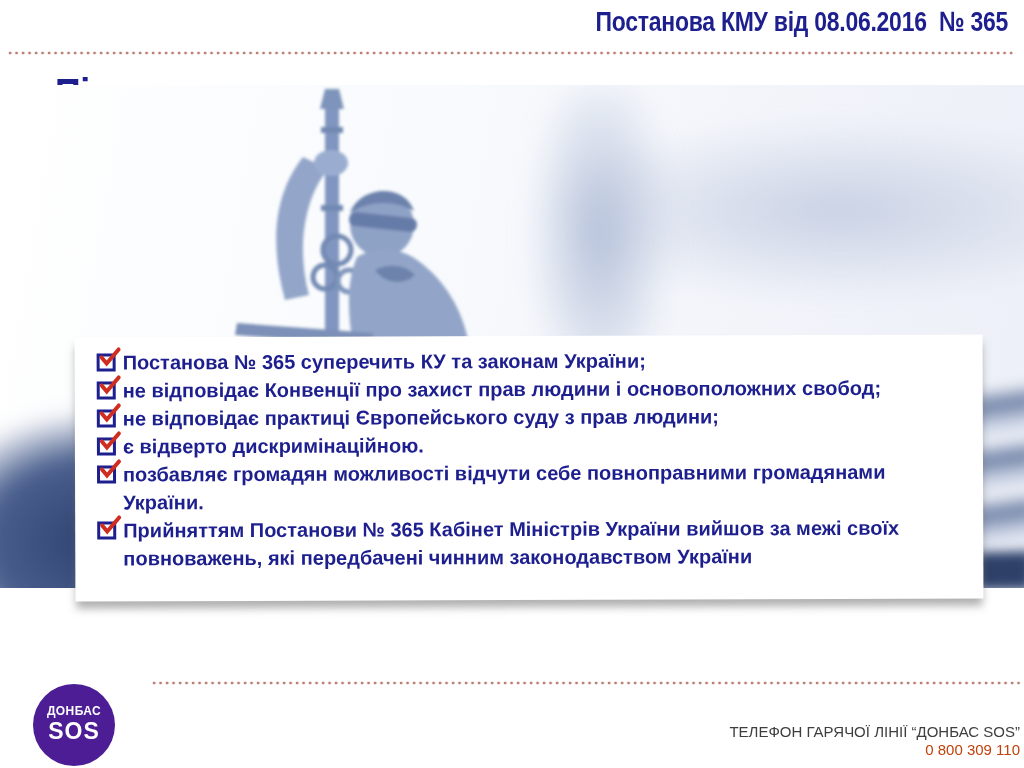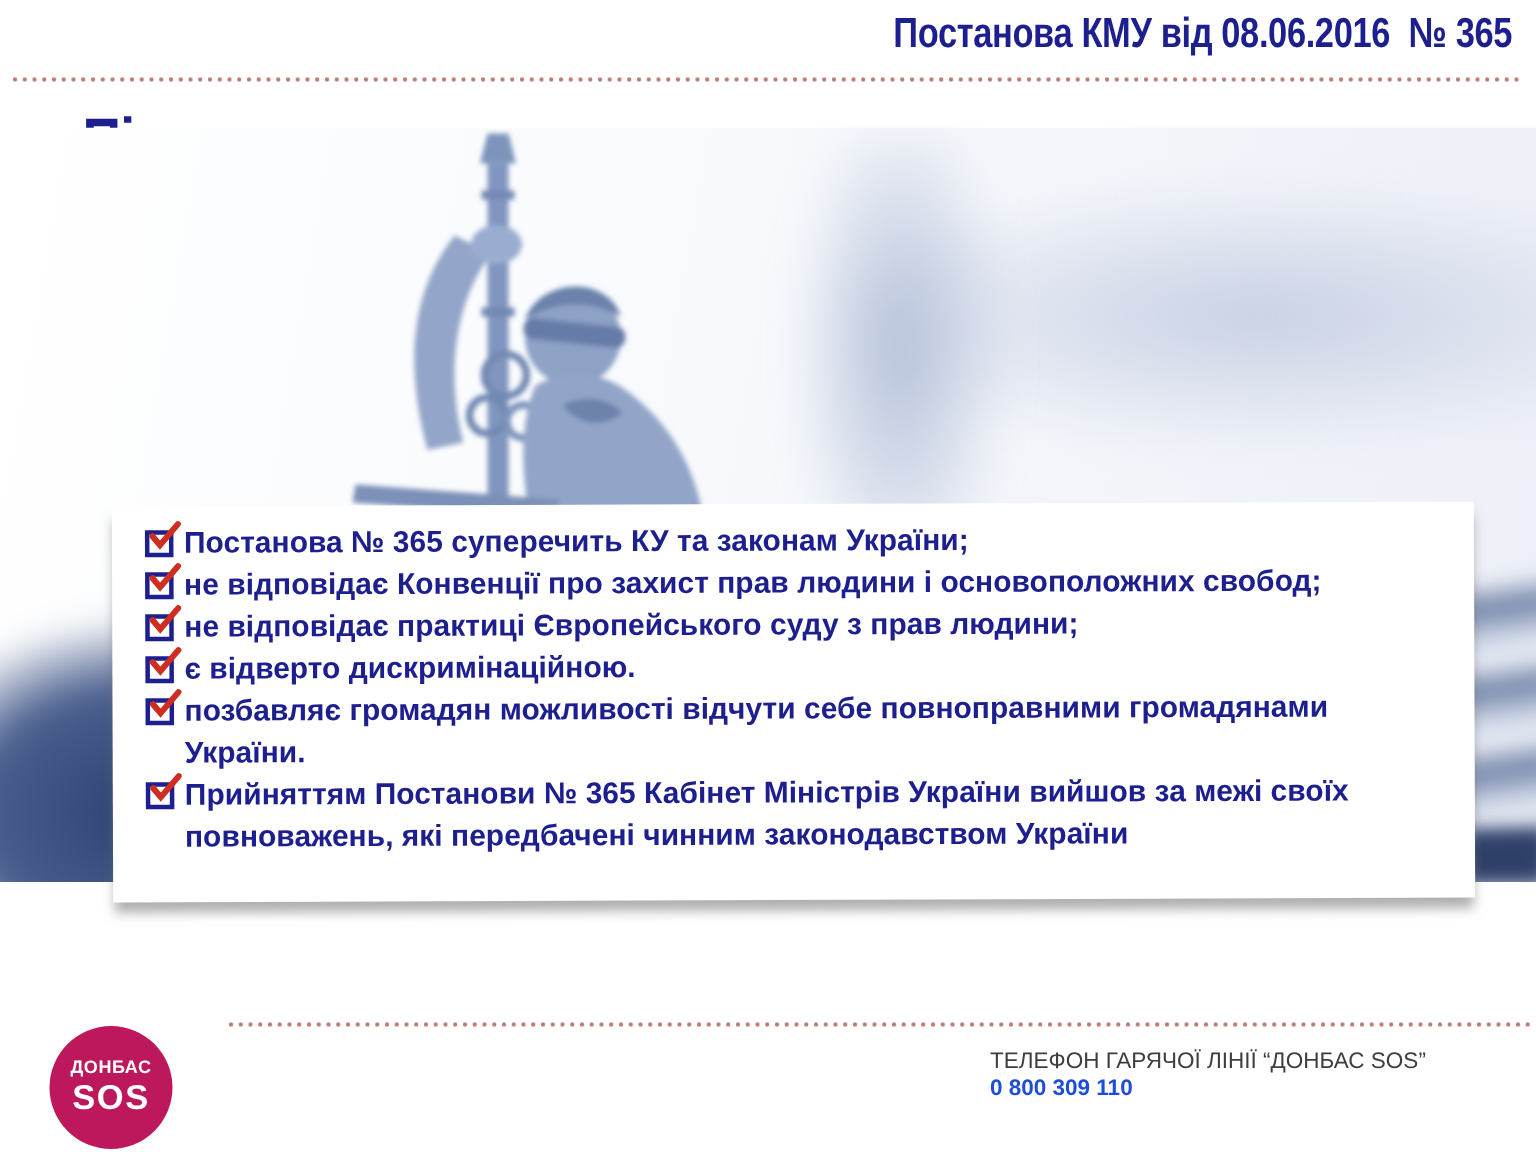--- a/index.html
+++ b/index.html
@@ -57,30 +57,30 @@
   .checklist li{display:flex;align-items:flex-start;
     font-size:20px;line-height:28px;font-weight:bold;color:#1d1f8f;}
   .cbx{flex:0 0 26px;position:relative;height:28px;}
   .cbx .sq{position:absolute;left:0;top:5px;width:13px;height:12px;
     border:3px solid #1d1f8f;background:#fff;}
   .cbx svg{position:absolute;left:1px;top:-2px;}
   .li-text{flex:1;}
   
   .logo{
     position:absolute;left:33px;top:684px;width:82px;height:82px;border-radius:50%;
-    background:#be185d;color:#ffffff;text-align:center;font-weight:bold;z-index:6;
+    background:#4c1d95;color:#ffffff;text-align:center;font-weight:bold;z-index:6;
   }
   .logo .l1{margin-top:21px;font-size:12px;letter-spacing:.4px;line-height:13px;}
   .logo .l2{font-size:23px;line-height:27px;letter-spacing:1px;}
   .dotted-bottom{left:152px;right:4px;top:681px;}
   .contact{
-    position:absolute;left:660px;top:699px;width:360px;text-align:left;
+    position:absolute;left:660px;top:723px;width:360px;text-align:right;
     font-size:15px;line-height:18px;color:#3e3e3e;
   }
-  .contact .phone{color:#1d4ed8;font-weight:bold;}
+  .contact .phone{color:#c2410c;font-weight:normal;}
 </style>
 </head>
 <body>
 
 <div class="header-title">Постанова КМУ від 08.06.2016  № 365</div>
 <div class="dotted dotted-top"></div>
 
 <div class="page-title">Підсумки:</div>
 
 <div class="photo">

